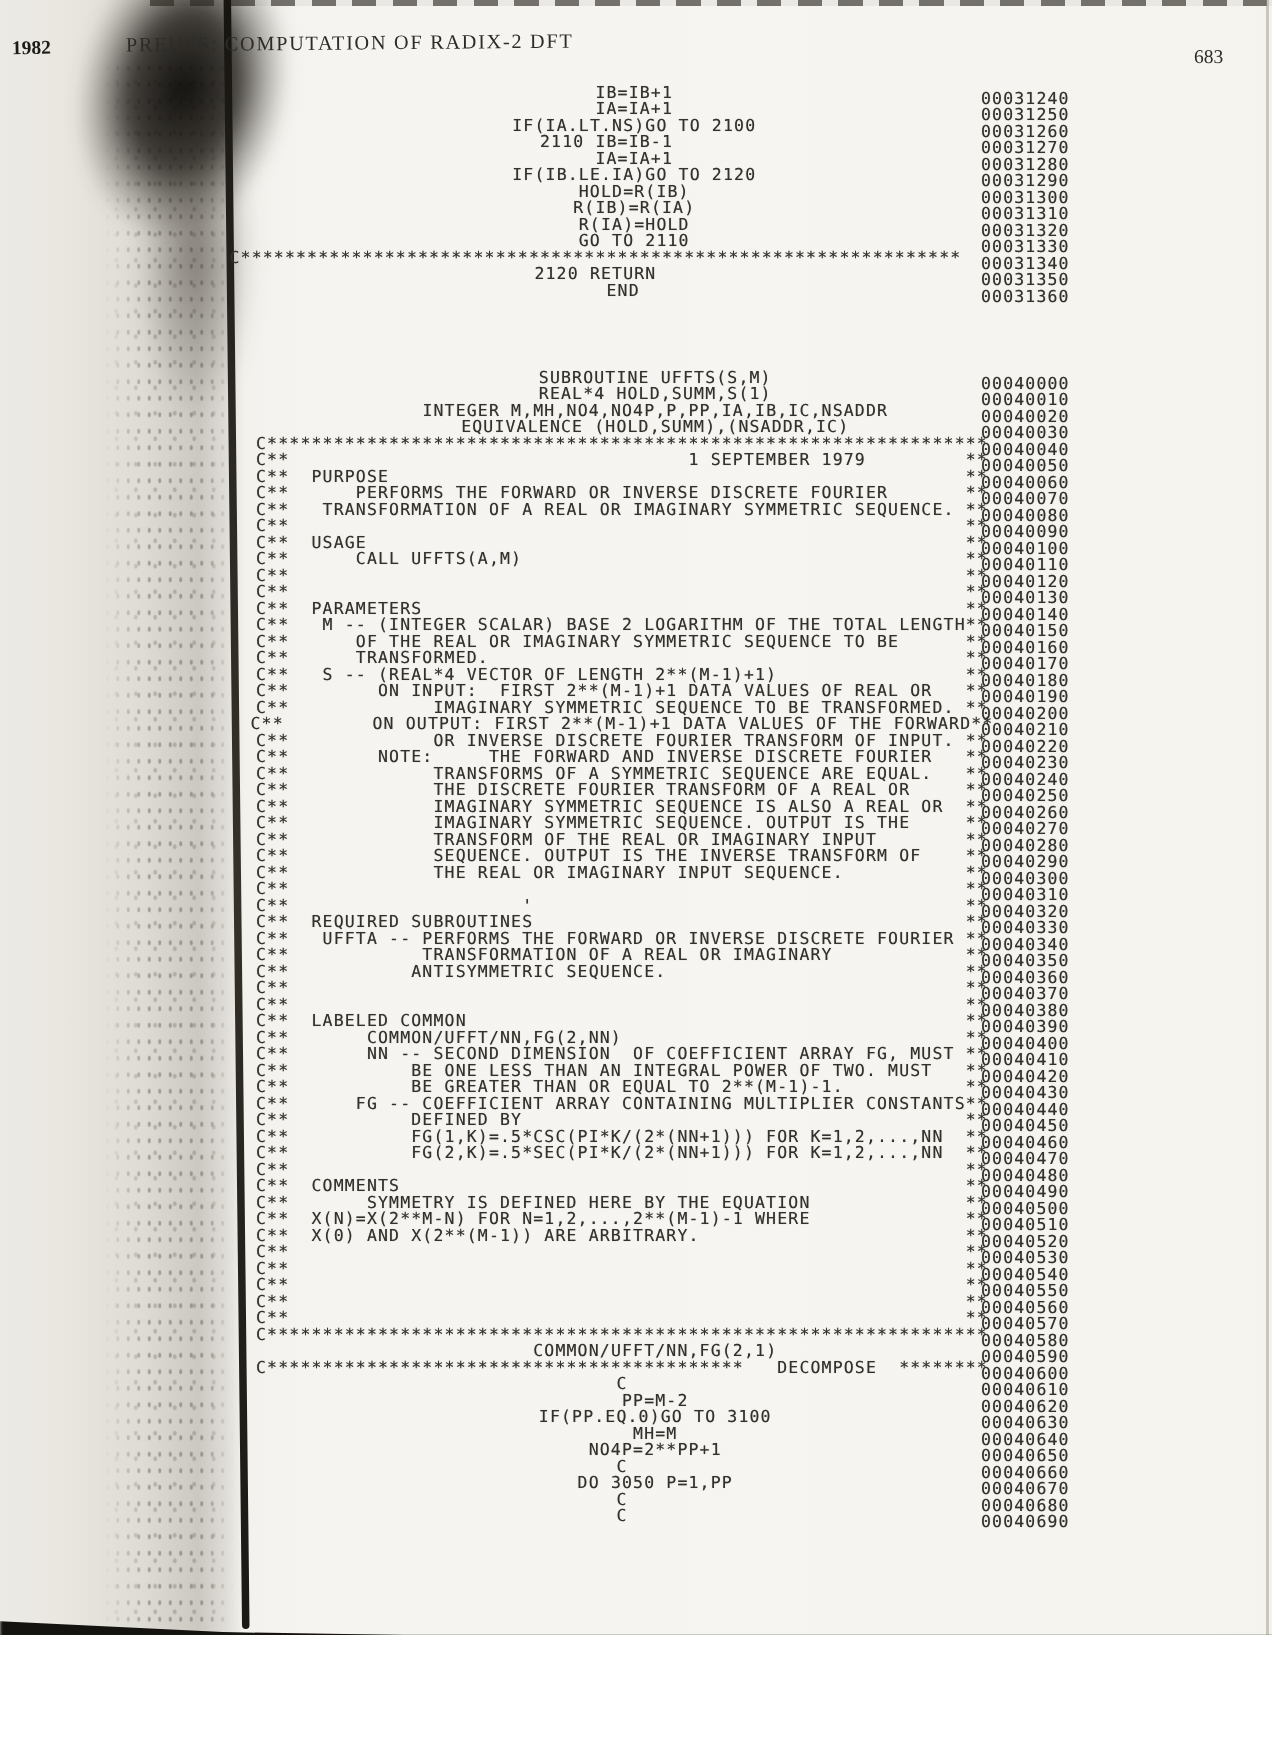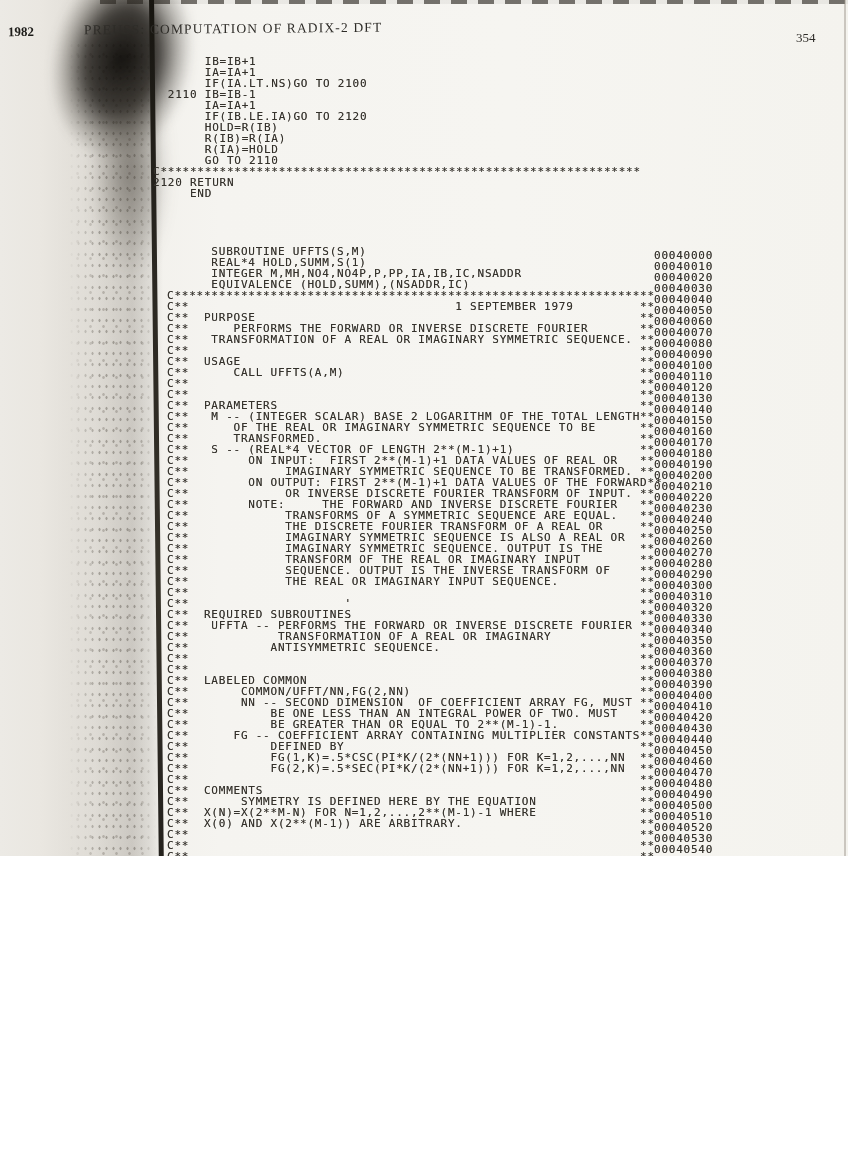--- a/index.html
+++ b/index.html
@@ -1,18 +1,18 @@
 <!DOCTYPE html>
 <html><head>
 <meta charset="utf-8">
 <style>
   html,body{margin:0;padding:0;}
-  #stage{position:relative;width:848px;height:856px;overflow:hidden;
+  #stage{position:relative;width:848px;height:1090px;overflow:hidden;
     background:linear-gradient(90deg,#efede8 0,#f2f0eb 120px,#f5f4f0 220px,#f6f5f1 60%,#f4f3ee 100%);
-    font-family:"Liberation Serif", serif;}
+    font-family:"Liberation Serif", serif;text-align:center;}
   .art{position:absolute;pointer-events:none;}
   .top-strip{left:100px;top:0;width:748px;height:4px;opacity:.75;
     background:repeating-linear-gradient(90deg,rgba(42,38,32,.85) 0 16px,rgba(42,38,32,.08) 16px 27px);}
   .gutter{left:0;top:0;width:165px;height:1170px;
     background:linear-gradient(90deg,#eceae5 0,#eae7e1 40px,rgba(125,116,103,.16) 95px,rgba(92,85,74,.26) 132px,rgba(70,64,55,.12) 150px,rgba(0,0,0,0) 163px);}
   .speckle{left:68px;top:40px;width:88px;height:1045px;opacity:.65;
     background-image:radial-gradient(rgba(62,56,47,.55) .8px,transparent 1.3px),radial-gradient(rgba(74,66,56,.4) .9px,transparent 1.5px);
     background-size:7px 11px,13px 17px;background-position:0 0,3px 6px;
     -webkit-mask-image:linear-gradient(90deg,transparent,#000 35%,#000 78%,transparent);
     mask-image:linear-gradient(90deg,transparent,#000 35%,#000 78%,transparent);}
@@ -57,35 +57,48 @@
   <div class="art blob2"></div>
   <div class="art vline"></div>
   <div class="art top-strip"></div>
   <div class="art bottomwedge"></div>
   <div class="art bottomband"></div>
   <div class="art belowpage"></div>
   <div class="art rightedge"></div>
 
   <div class="year">1982</div>
   <div class="running-head">PREUSS: COMPUTATION OF RADIX-2 DFT</div>
-  <div class="pageno">354</div>
+  <div class="pageno">683</div>
 
   <pre class="code" id="code1">       IB=IB+1
        IA=IA+1
        IF(IA.LT.NS)GO TO 2100
   2110 IB=IB-1
        IA=IA+1
        IF(IB.LE.IA)GO TO 2120
        HOLD=R(IB)
        R(IB)=R(IA)
        R(IA)=HOLD
        GO TO 2110
 C*****************************************************************
 2120 RETURN
      END</pre>
+  <pre class="code" id="nums1">00031240
+00031250
+00031260
+00031270
+00031280
+00031290
+00031300
+00031310
+00031320
+00031330
+00031340
+00031350
+00031360</pre>
 
   <pre class="code" id="code2">      SUBROUTINE UFFTS(S,M)
       REAL*4 HOLD,SUMM,S(1)
       INTEGER M,MH,NO4,NO4P,P,PP,IA,IB,IC,NSADDR
       EQUIVALENCE (HOLD,SUMM),(NSADDR,IC)
 C*****************************************************************
 C**                                    1 SEPTEMBER 1979         **
 C**  PURPOSE                                                    **
 C**      PERFORMS THE FORWARD OR INVERSE DISCRETE FOURIER       **
 C**   TRANSFORMATION OF A REAL OR IMAGINARY SYMMETRIC SEQUENCE. **

